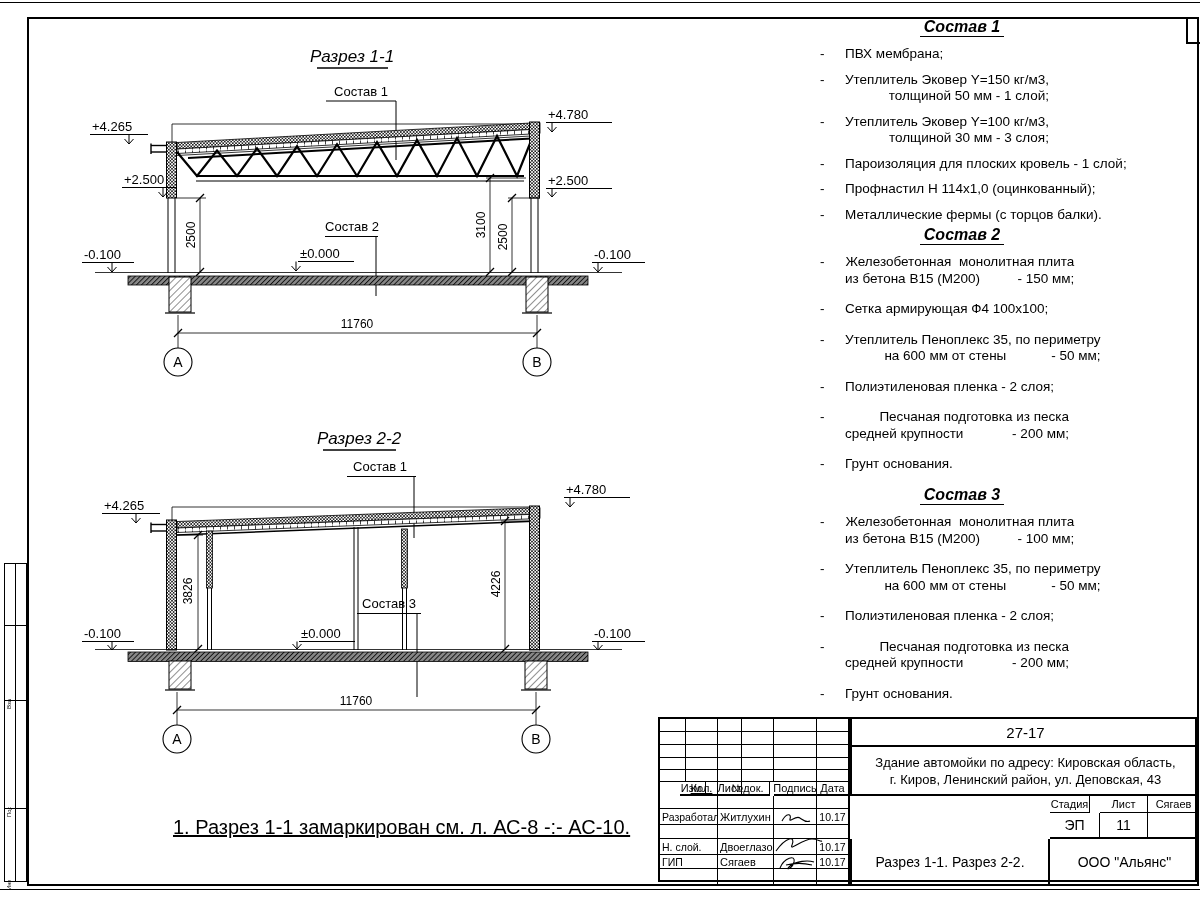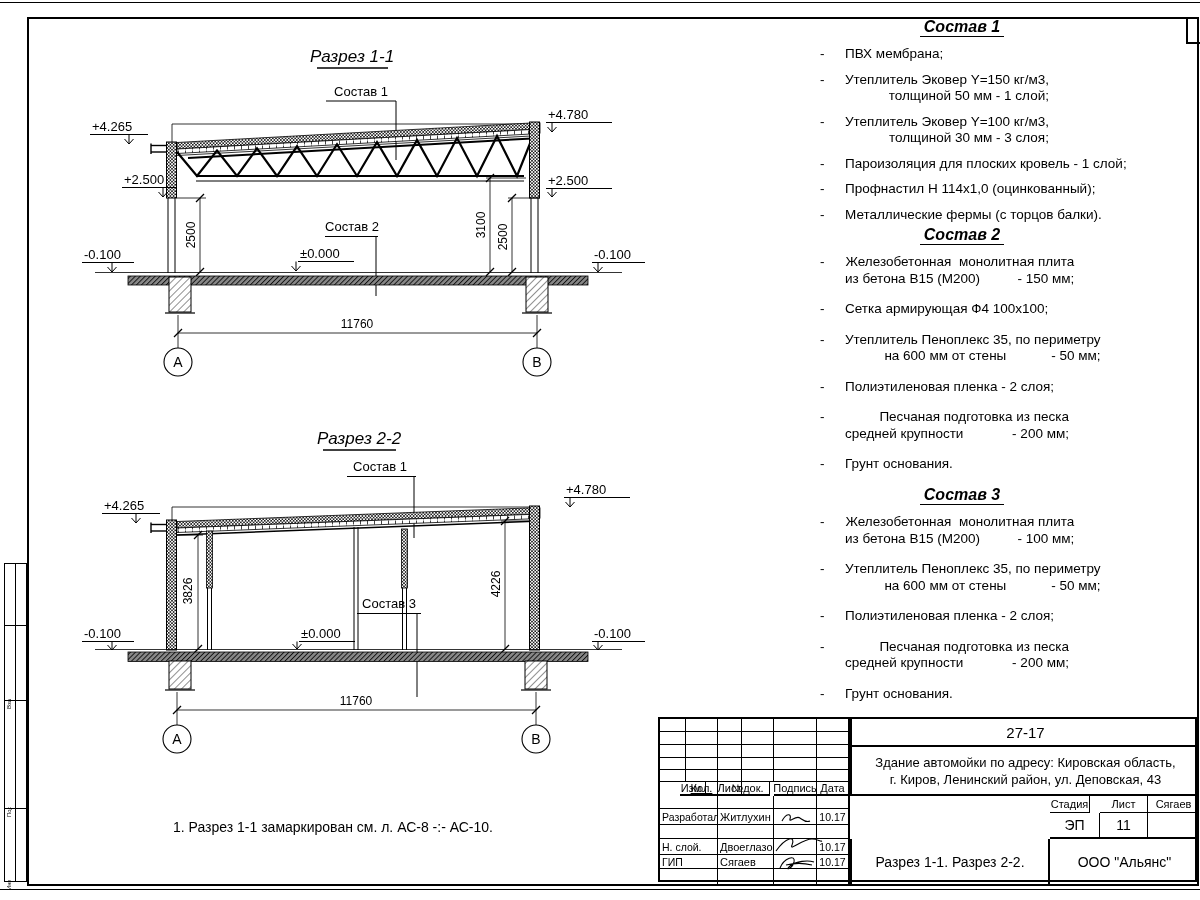--- a/index.html
+++ b/index.html
@@ -11,21 +11,21 @@
   
   .comps{position:absolute;left:812px;width:386px;}
   .comp-head{width:300px;text-align:center;font-style:italic;font-size:16px;font-weight:bold;
              margin:0 0 10px 0;}
   .comp-head span{border-bottom:1.4px solid #000;padding:0 4px 1px 4px;}
   .comp-item{display:flex;margin-bottom:9px;font-size:13.5px;line-height:16.5px;}
   .comp-item .dash{width:33px;padding-left:8px;box-sizing:border-box;}
   .comp-item .txt{white-space:pre;text-align:right;}
   .m14 .comp-item{margin-bottom:14px;}
   
-  .notes{position:absolute;left:173px;top:818px;font-size:14px;line-height:18px;}
+  .notes{position:absolute;left:173px;top:818px;font-size:20px;line-height:18px;text-decoration:underline;}
   
   .tb{position:absolute;left:658px;top:717px;width:539px;height:165px;border:2px solid #000;
       box-sizing:border-box;font-size:11px;}
   .cell{position:absolute;box-sizing:border-box;border-right:1px solid #000;border-bottom:1px solid #000;
         display:flex;align-items:center;justify-content:center;text-align:center;overflow:hidden;}
   .thickR{border-right:2px solid #000;}
   .thickB{border-bottom:2px solid #000;}
   .sig{position:absolute;}
   
   .sstamp{position:absolute;left:4px;top:563px;width:23px;height:319px;border:1px solid #000;box-sizing:border-box;}

